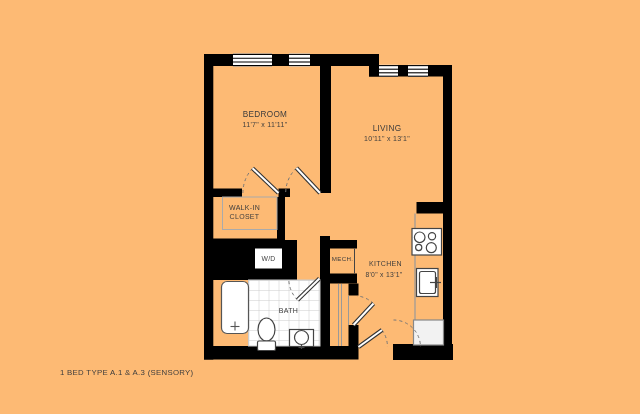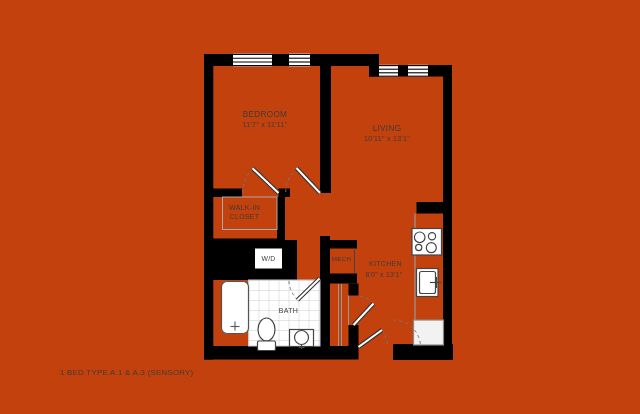--- a/index.html
+++ b/index.html
@@ -1,16 +1,16 @@
 <!DOCTYPE html>
 <html><head>
 <meta charset="utf-8">
 <style>
   html,body{margin:0;padding:0;background:#ffffff;}
-  .page{position:relative;width:640px;height:414px;background:#c2410c;overflow:hidden;
+  .page{position:relative;width:640px;height:414px;background:#fdba74;overflow:hidden;
         font-family:"Liberation Sans", sans-serif;}
   svg{position:absolute;left:0;top:0;}
   text{fill:#3d3d3d;letter-spacing:0.3px;}
   .room-name{font-size:8.2px;}
   .room-dims{font-size:7px;}
   .small-label{font-size:6.8px;}
   .tiny-label{font-size:6.2px;}
   .footer{font-size:7.8px;}
 </style>
 </head>

